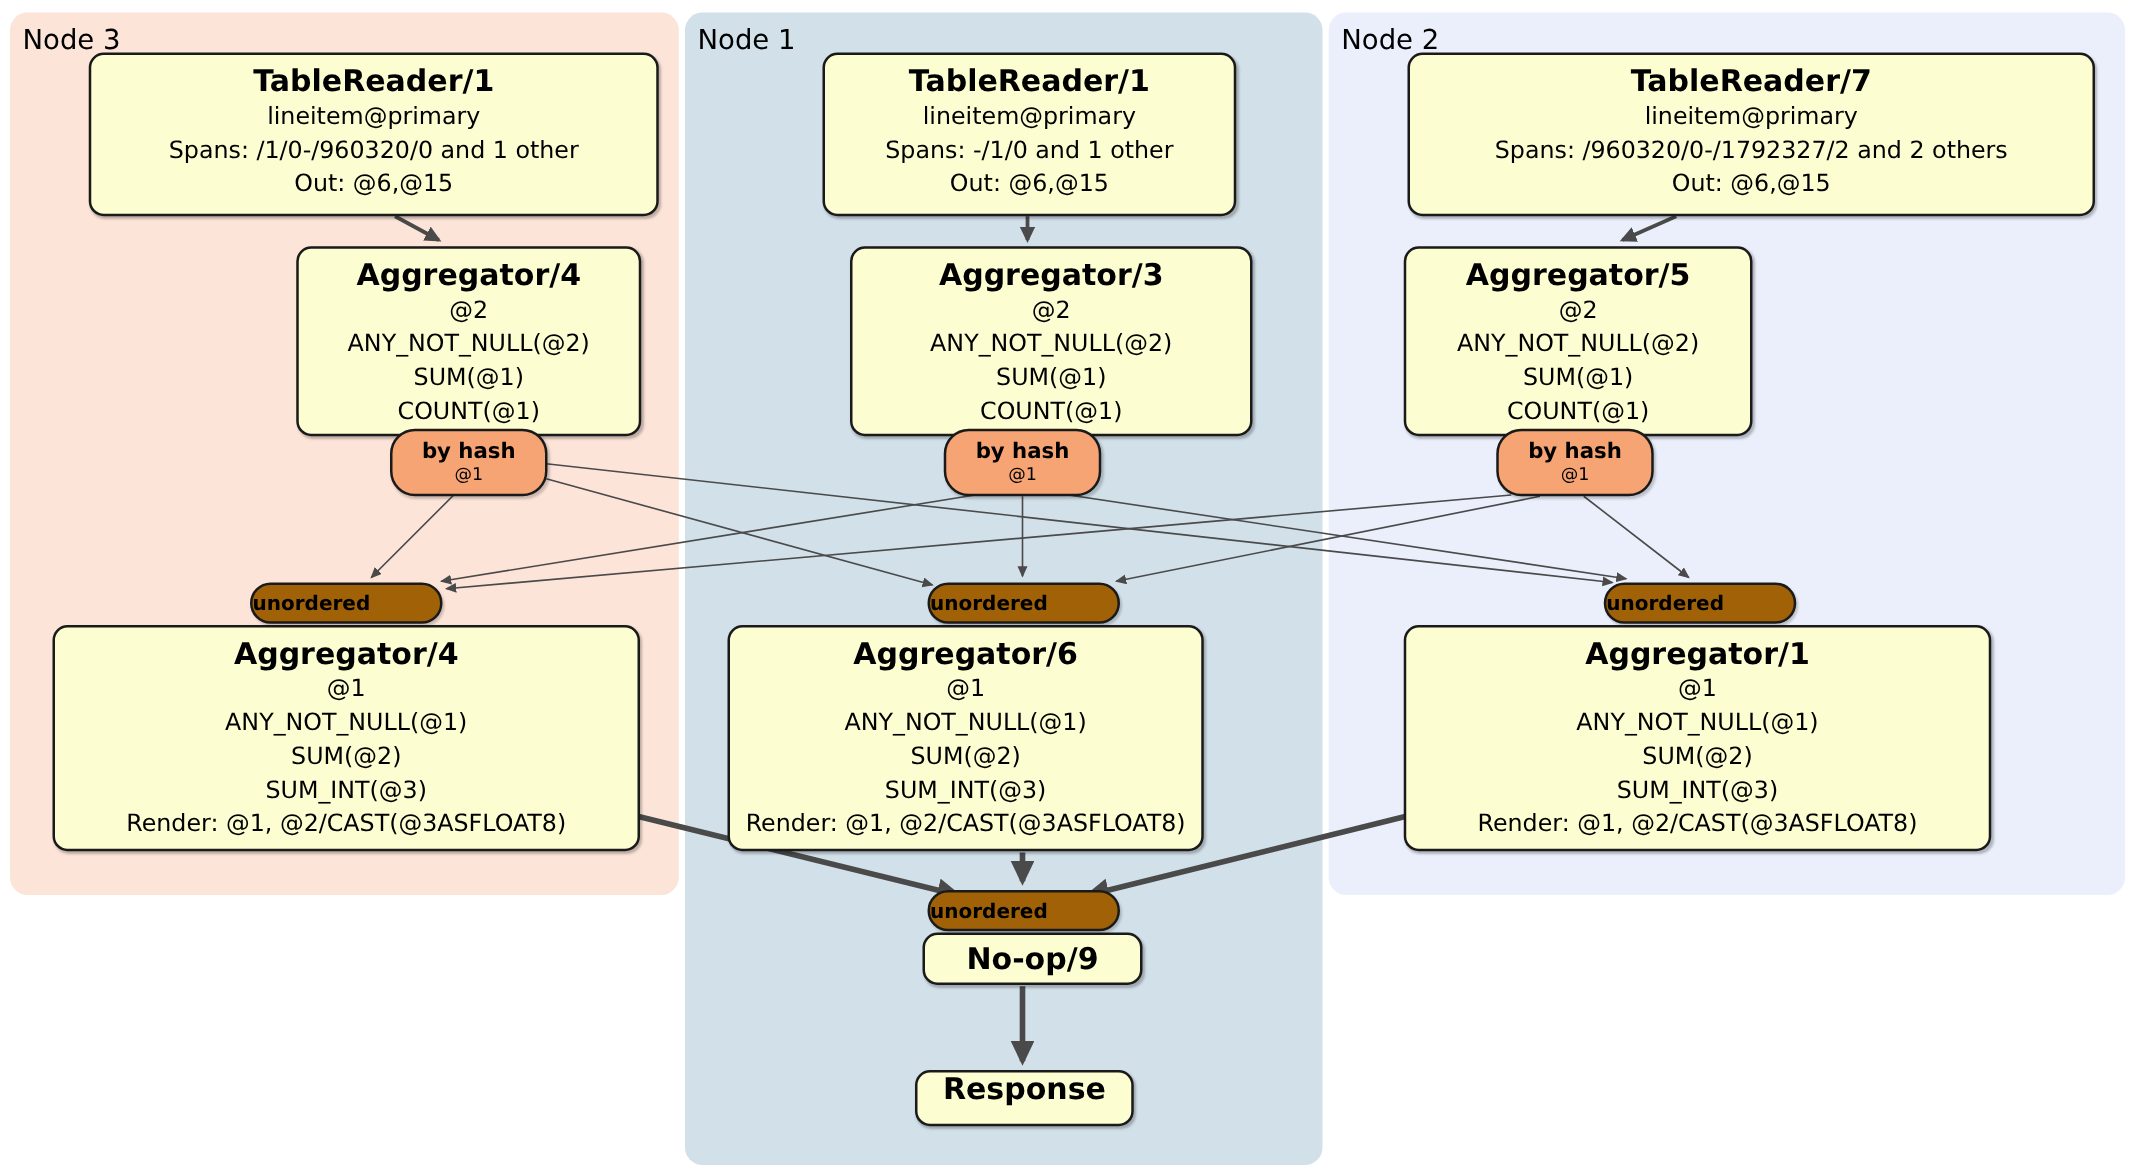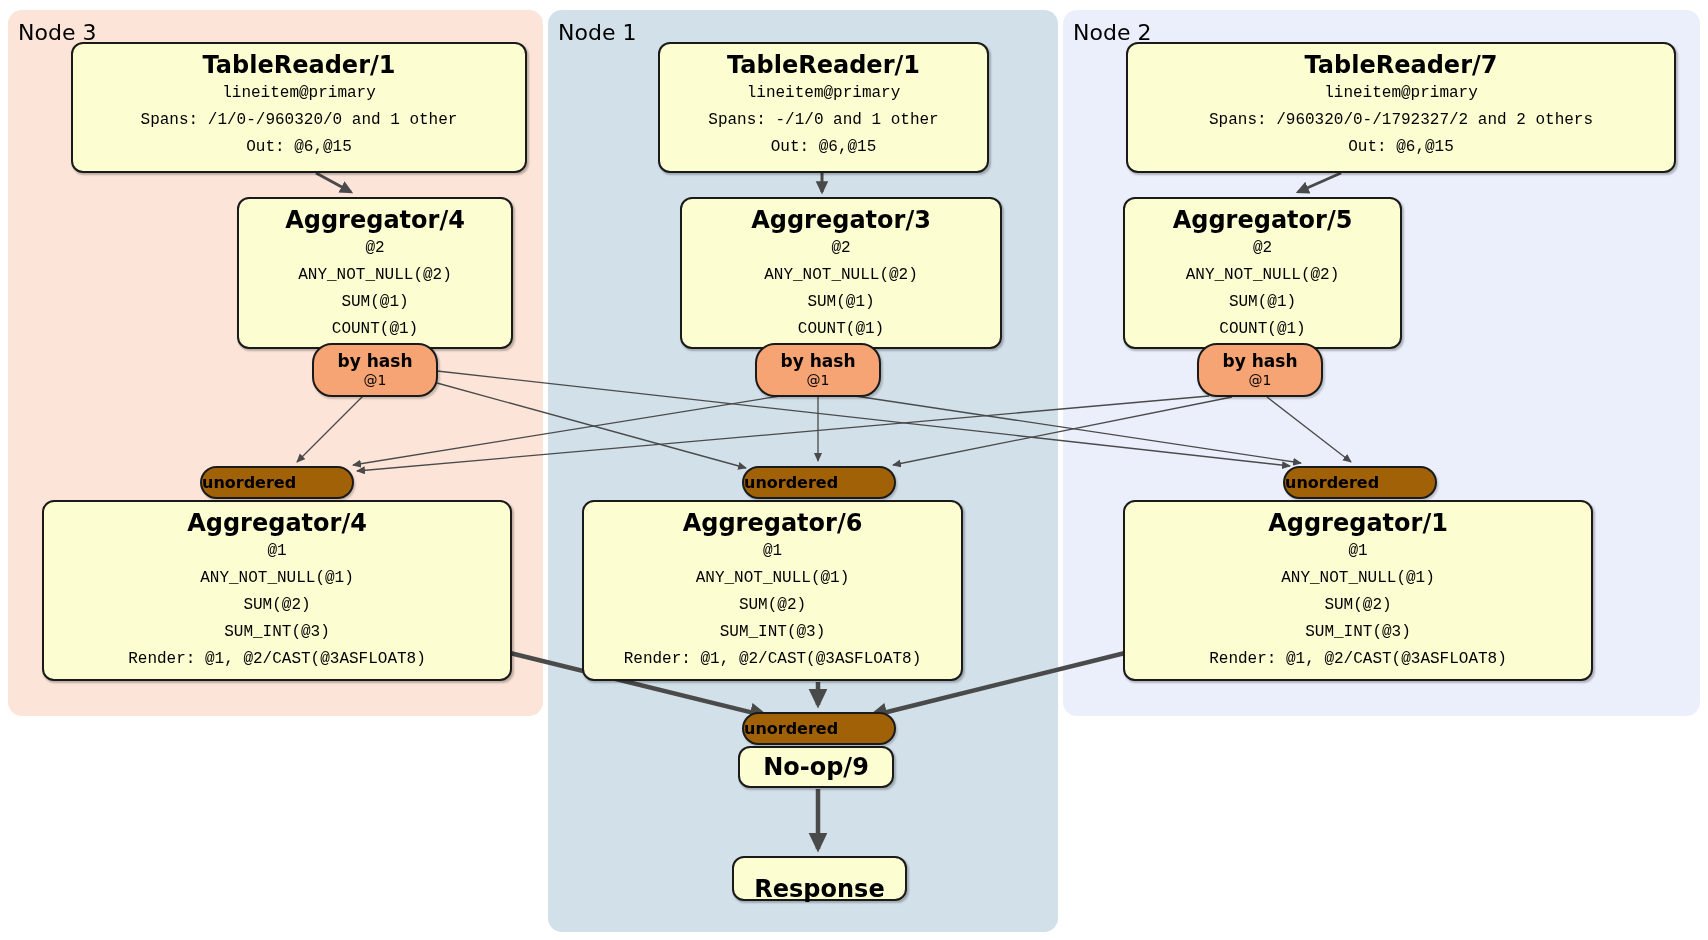--- a/index.html
+++ b/index.html
@@ -12,21 +12,21 @@
   .region-label{
     position:absolute;top:10px;left:10px;font-size:22px;color:#000;
   }
   #svg-edges{position:absolute;left:0;top:0;z-index:2;pointer-events:none;}
   .pbox{
     position:absolute;z-index:3;background:#fdfdd2;border:2px solid #1a1a1a;
     border-radius:12px;text-align:center;padding-top:7px;box-sizing:border-box;
     box-shadow:1.5px 2px 2px rgba(0,0,0,0.25);
   }
   .ptitle{font-size:24px;font-weight:bold;color:#000;line-height:29px;white-space:nowrap;}
-  .pline{font-size:16px;color:#000;line-height:27px;white-space:nowrap;font-family:Liberation Mono, monospace;}
+  .pline{font-size:19px;color:#000;line-height:27px;white-space:nowrap;}
   .title-only .ptitle{line-height:26px;}
   .router{
     position:absolute;z-index:4;background:#f6a473;border:2px solid #1a1a1a;
     border-radius:20px;text-align:center;box-sizing:border-box;padding-top:5px;
     box-shadow:1.5px 2px 2px rgba(0,0,0,0.2);
   }
   .router-label{font-size:17px;font-weight:bold;line-height:22px;color:#000;}
   .router-sub{font-size:14px;line-height:17px;color:#000;}
   .sync{
     position:absolute;z-index:4;background:#a16207;border:2px solid #1a1a1a;
@@ -167,20 +167,20 @@
     <div class="pline">@1</div>
     <div class="pline">ANY_NOT_NULL(@1)</div>
     <div class="pline">SUM(@2)</div>
     <div class="pline">SUM_INT(@3)</div>
     <div class="pline">Render: @1, @2/CAST(@3ASFLOAT8)</div>
   </div>
 
   <div class="sync" style="left:742px;top:712px;width:154px;height:33px;">
     <div class="sync-label">unordered</div>
   </div>
-  <div class="pbox title-only" style="left:738px;top:746px;width:156px;height:42px;padding-top:6px;">
+  <div class="pbox title-only" style="left:738px;top:746px;width:176px;height:42px;padding-top:6px;">
     <div class="ptitle">No-op/9</div>
   </div>
-  <div class="pbox title-only" style="left:732px;top:856px;width:175px;height:45px;padding-top:18px;">
+  <div class="pbox title-only" style="left:732px;top:856px;width:175px;height:45px;padding-top:0;">
     <div class="ptitle">Response</div>
   </div>
 
 </div>
 
 </body></html>

